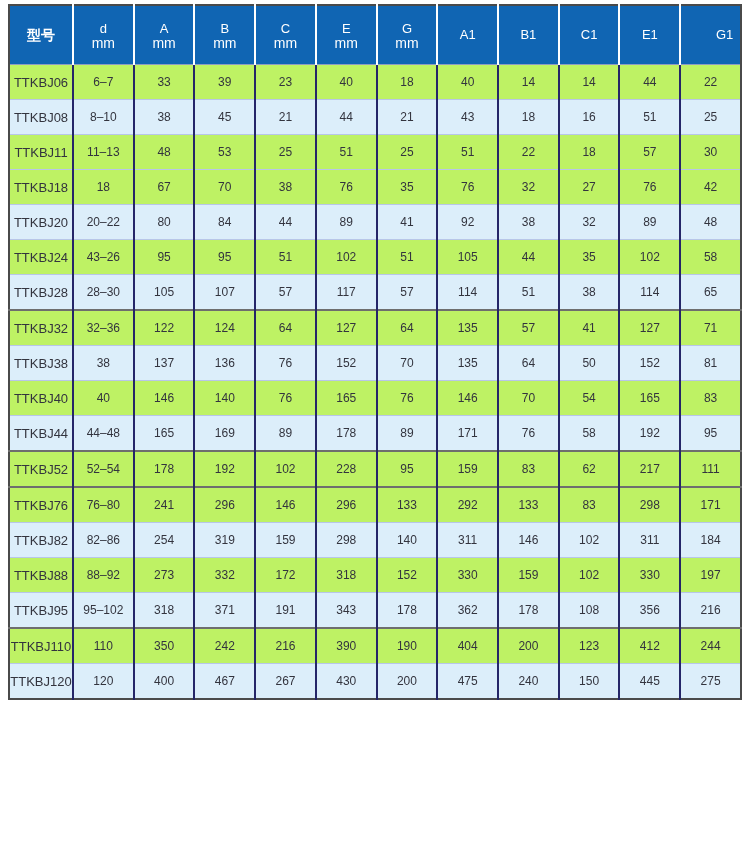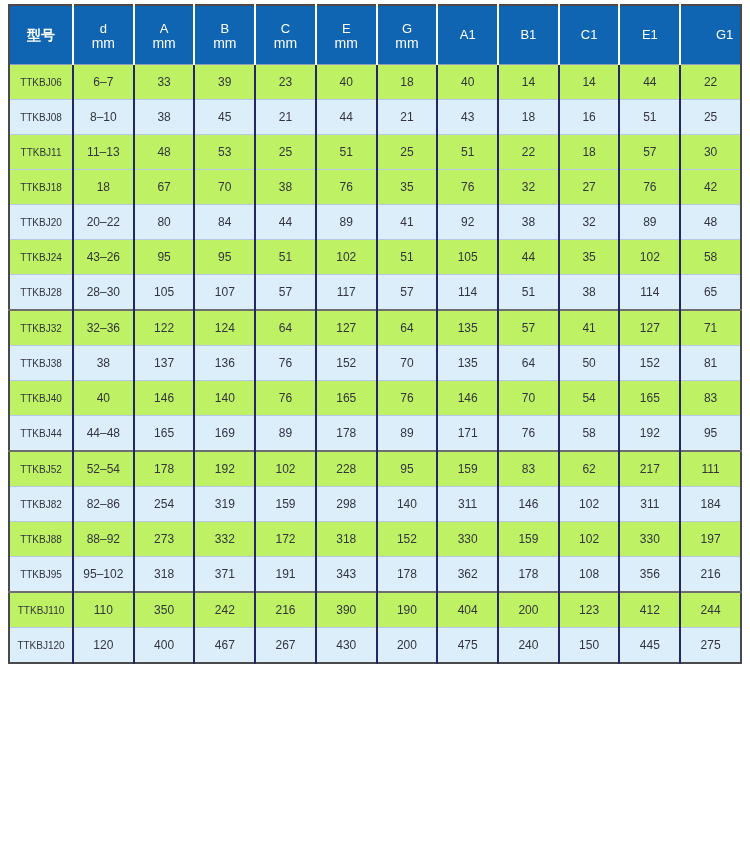--- a/index.html
+++ b/index.html
@@ -48,21 +48,21 @@
     border-right: 2px solid #252668;
     border-top: 1px solid #b8c6e8;
     padding: 0;
     white-space: nowrap;
     overflow: hidden;
   }
   tbody td:last-child { border-right: none; }
   tbody tr:first-child td { border-top: 1px solid #8f9cc0; }
   tbody tr.alt td { background: #dceefa; }
   tbody tr.group-start td { border-top: 2px solid #6e6e6e; }
-  tbody td.model { font-size: 10px; letter-spacing: 0; }
+  tbody td.model { font-size: 13px; letter-spacing: 0; }
 </style>
 </head>
 <body>
 
 <div class="table-wrap">
   <table class="spec-table">
     <colgroup>
         <col class="model-col">
         <col>
         <col>
@@ -284,20 +284,34 @@
           <td>192</td>
           <td>102</td>
           <td>228</td>
           <td>95</td>
           <td>159</td>
           <td>83</td>
           <td>62</td>
           <td>217</td>
           <td>111</td>
         </tr>
+        <tr class="group-start">
+          <td class="model">TTKBJ76</td>
+          <td>76–80</td>
+          <td>241</td>
+          <td>296</td>
+          <td>146</td>
+          <td>296</td>
+          <td>133</td>
+          <td>292</td>
+          <td>133</td>
+          <td>83</td>
+          <td>298</td>
+          <td>171</td>
+        </tr>
         <tr class="alt">
           <td class="model">TTKBJ82</td>
           <td>82–86</td>
           <td>254</td>
           <td>319</td>
           <td>159</td>
           <td>298</td>
           <td>140</td>
           <td>311</td>
           <td>146</td>

